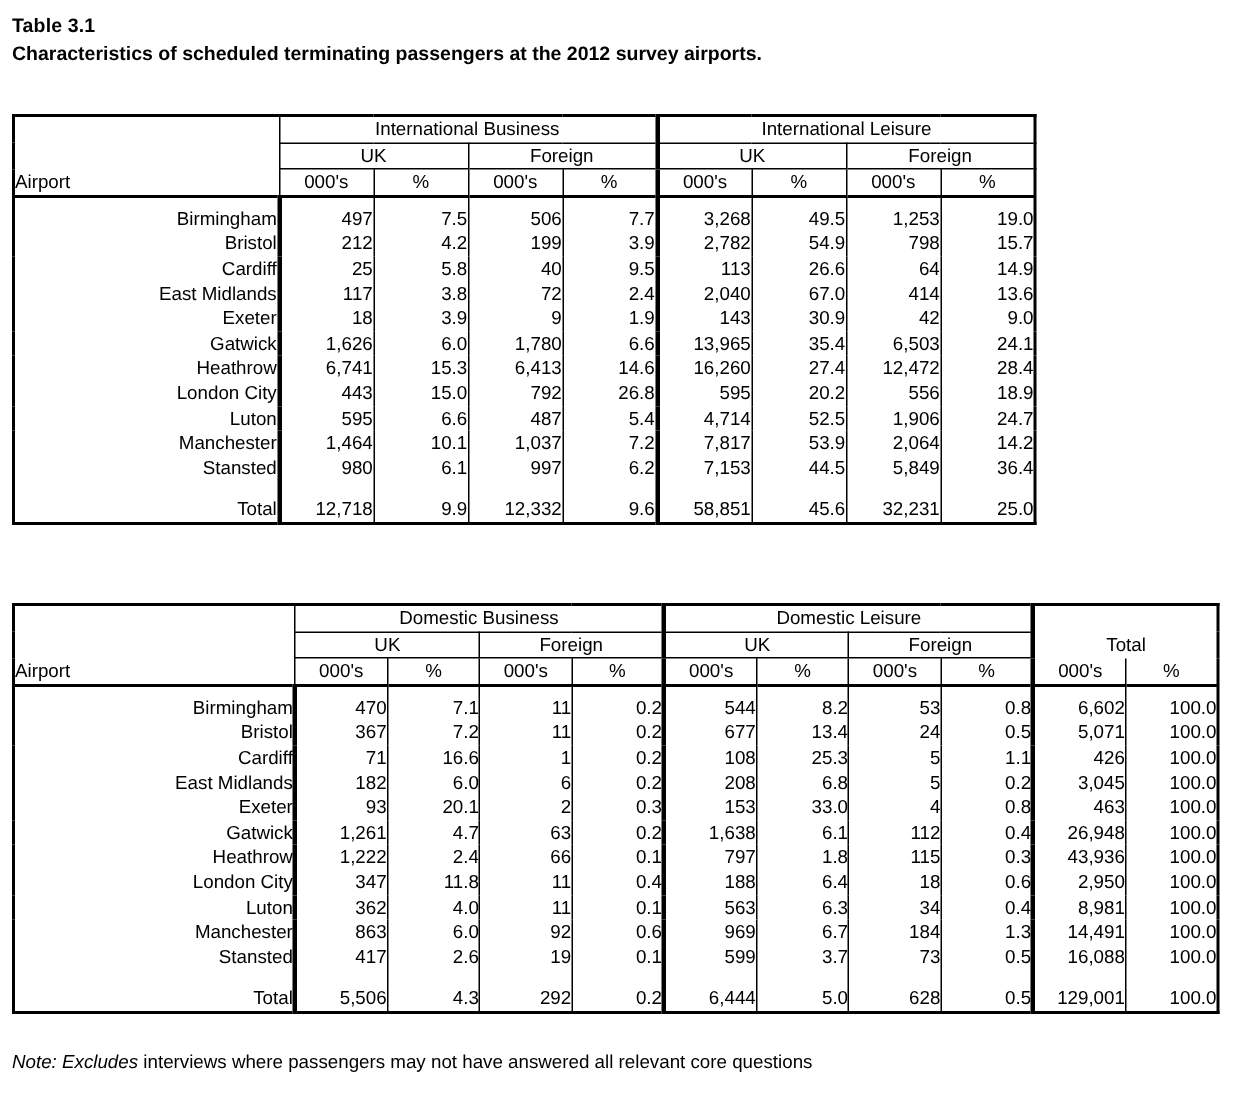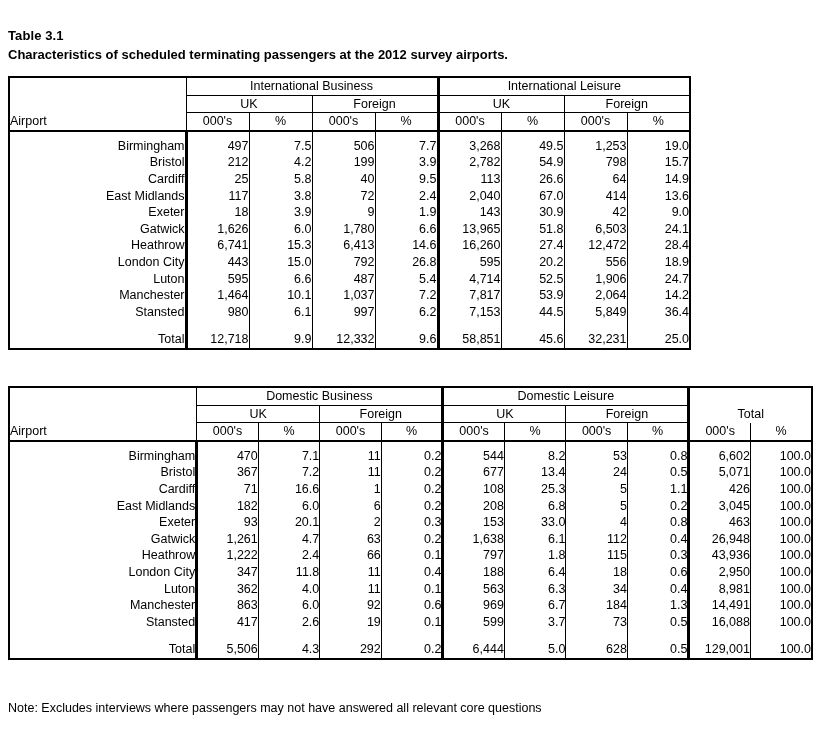--- a/index.html
+++ b/index.html
@@ -21,39 +21,38 @@
     padding: 0;
     box-sizing: border-box;
   }
 
   
   .caption-block {
     position: absolute;
     left: 8px;
     top: 8px;
     width: 800px;
-    margin-top: 19px;
   }
   .caption-title {
     font-size: 13px;
     font-weight: bold;
     line-height: 17px;
     letter-spacing: 0.1px;
   }
   .caption-sub {
     font-size: 13px;
     font-weight: bold;
     line-height: 18px;
     margin-top: 2px;
   }
 
   
   .tbl-wrap { position: absolute; }
   #table-one { left: 8px; top: 76px; width: 681px; }
-  #table-two { left: 8px; top: 386px; width: 805px; }
+  #table-two { left: 8px; top: 402px; width: 805px; }
 
   table.datatable {
     border-collapse: collapse;
     width: 100%;
     font-size: 12.5px;
     table-layout: fixed;
     border: 2px solid #000;
   }
   table.datatable td, table.datatable th {
     padding: 0;
@@ -120,21 +119,21 @@
 
   
   .note {
     position: absolute;
     left: 8px;
     top: 700px;
     font-size: 12.5px;
     line-height: 17px;
     white-space: nowrap;
   }
-  .note .ital { }
+  .note .ital { font-style: italic; }
 </style>
 </head>
 <body>
 
 <div class="page">
 
   <div class="caption-block">
     <div class="caption-title">Table 3.1</div>
     <div class="caption-sub">Characteristics of scheduled terminating passengers at the 2012 survey airports.</div>
   </div>
@@ -243,21 +242,21 @@
             <td class="num vl-thin">42</td>
             <td class="num vl-thin">9.0</td>
           </tr>
           <tr>
             <td class="airport-cell">Gatwick</td>
             <td class="num vl-thick">1,626</td>
             <td class="num vl-thin">6.0</td>
             <td class="num vl-thin">1,780</td>
             <td class="num vl-thin">6.6</td>
             <td class="num vl-thick">13,965</td>
-            <td class="num vl-thin">51.8</td>
+            <td class="num vl-thin">35.4</td>
             <td class="num vl-thin">6,503</td>
             <td class="num vl-thin">24.1</td>
           </tr>
           <tr>
             <td class="airport-cell">Heathrow</td>
             <td class="num vl-thick">6,741</td>
             <td class="num vl-thin">15.3</td>
             <td class="num vl-thin">6,413</td>
             <td class="num vl-thin">14.6</td>
             <td class="num vl-thick">16,260</td>

